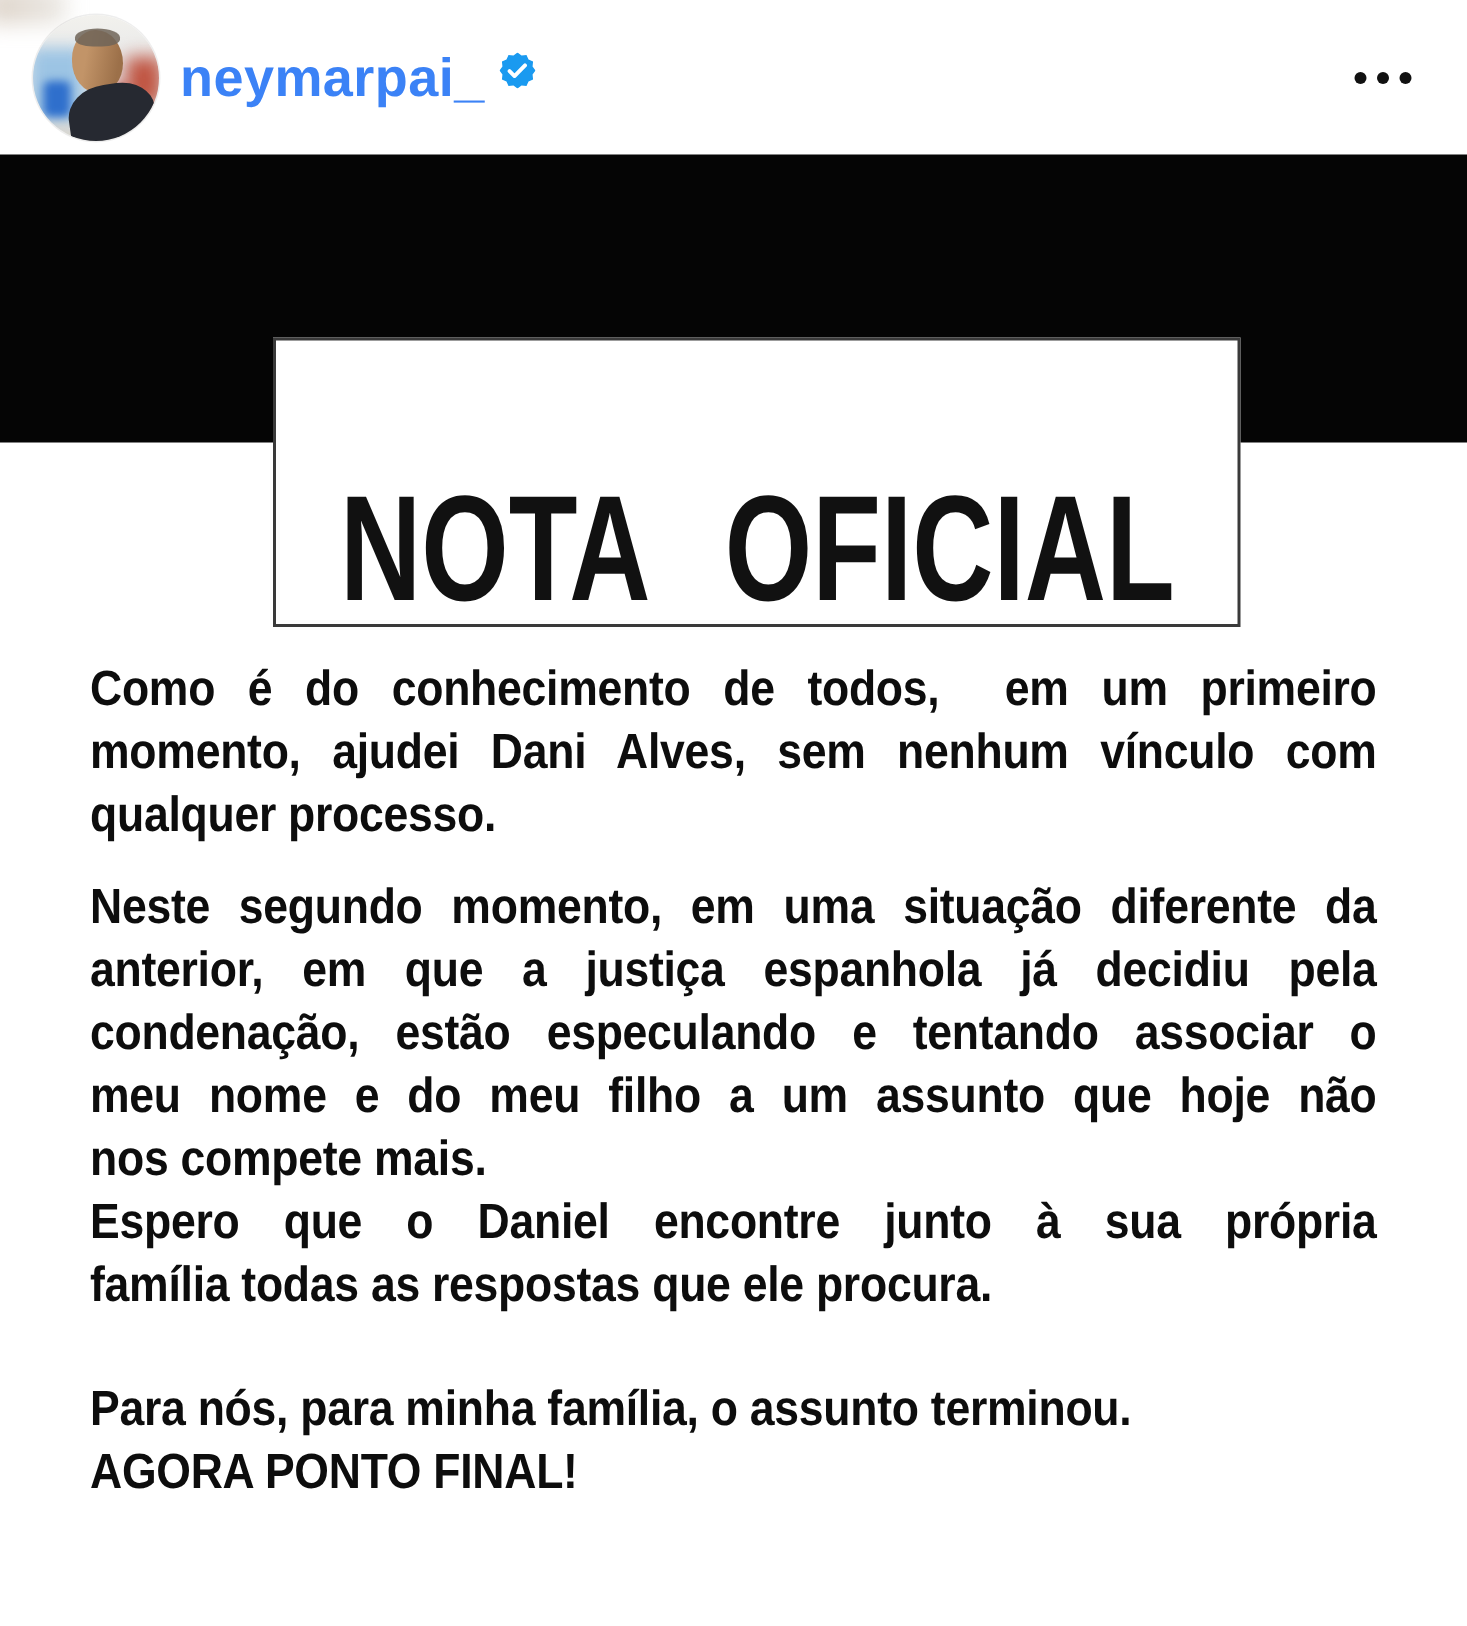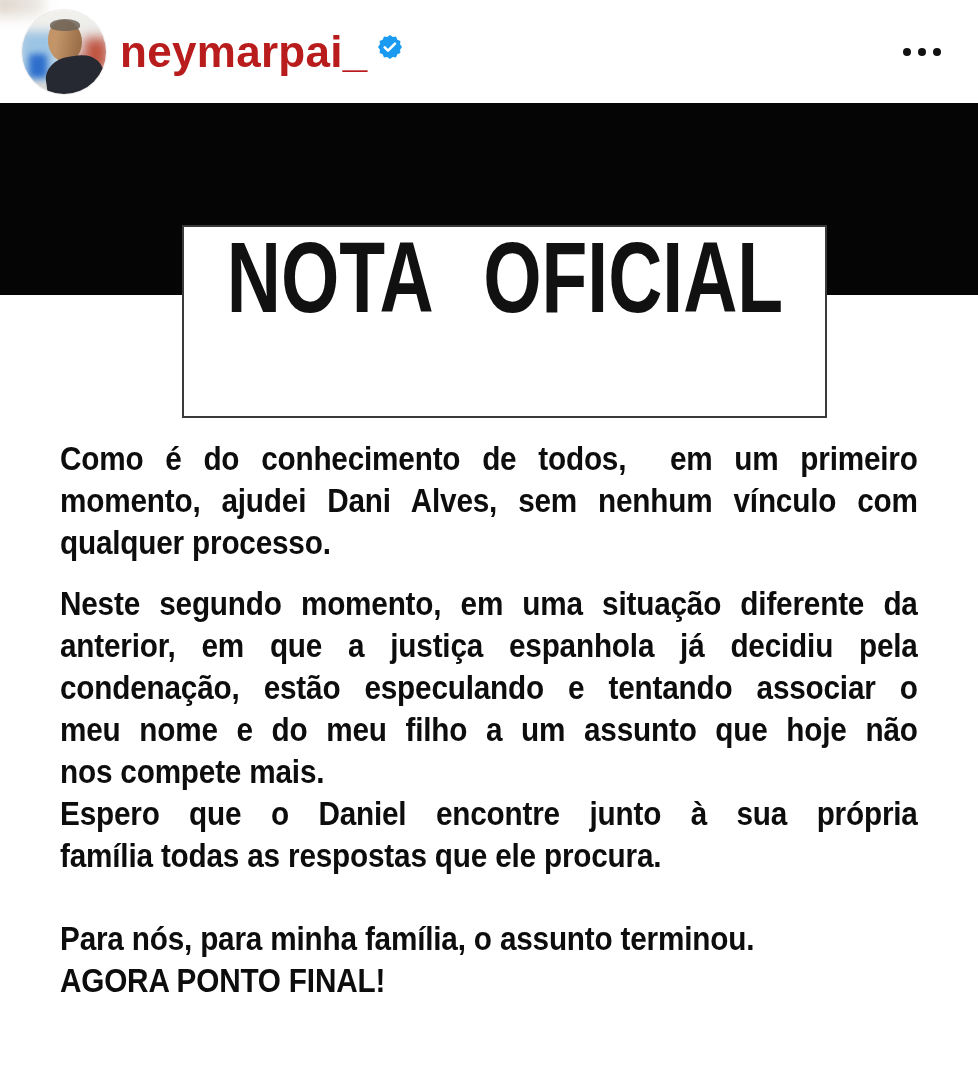--- a/index.html
+++ b/index.html
@@ -33,34 +33,34 @@
   .av-red2  { position:absolute; right:20px; top:46px; width:10px; height:14px; background:#c8574b; filter:blur(4px); }
   .av-head  { position:absolute; left:26px; top:10px; width:34px; height:42px;
               background:linear-gradient(100deg,#c29468 30%,#9c7049 85%);
               border-radius:46% 54% 48% 52%; }
   .av-head::before { content:""; position:absolute; left:2px; top:-1px; right:2px; height:12px;
               background:#6f6458; border-radius:50% 50% 40% 40%; opacity:.85; }
   .av-shirt { position:absolute; left:24px; top:46px; width:58px; height:46px;
               background:#262931; border-radius:45% 40% 0 0; transform:rotate(-8deg); }
 
   .username {
-    margin-left:14px; font-size:44px; font-weight:bold; color:#b91c1c;
+    margin-left:14px; font-size:36px; font-weight:bold; color:#3b82f6;
     letter-spacing:.3px; cursor:pointer; white-space:nowrap;
   }
   .badge { width:24px; height:24px; margin-left:10px; margin-bottom:10px; flex:none; }
   .more  { margin-left:auto; display:flex; gap:7px; align-items:center; padding:8px 2px; cursor:pointer; }
   .more .dot { width:8px; height:8px; border-radius:50%; background:#111; }
 
   
   .post-image { position:absolute; top:103px; left:0; width:978px; height:981px; background:#fff; }
   .band { width:978px; height:192px; background:#050505; }
   .nota-box {
     position:absolute; left:182px; top:122px; width:645px; height:193px;
     background:#fff; border:2px solid #3a3a3a;
-    display:flex; align-items:flex-start; justify-content:center;
+    display:flex; align-items:flex-end; justify-content:center;
   }
   .nota-text {
     font-size:100px; font-weight:bold; color:#111; line-height:1;
     white-space:nowrap; transform:scaleX(0.75);
     word-spacing:42px;
   }
 
   .post-body {
     margin-left:60px; width:953px;
     transform:scaleX(0.9); transform-origin:0 0;

